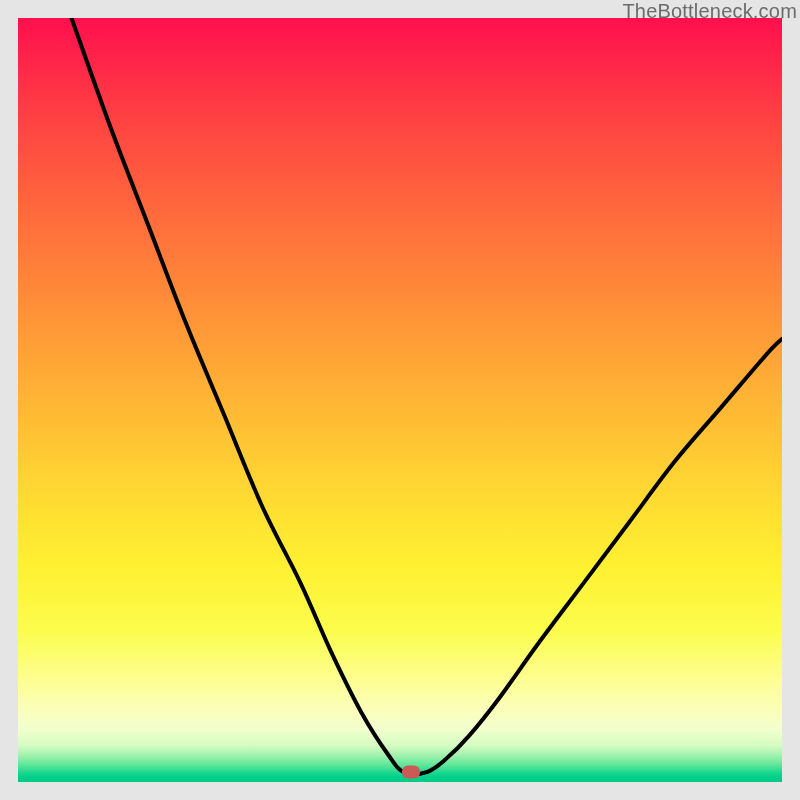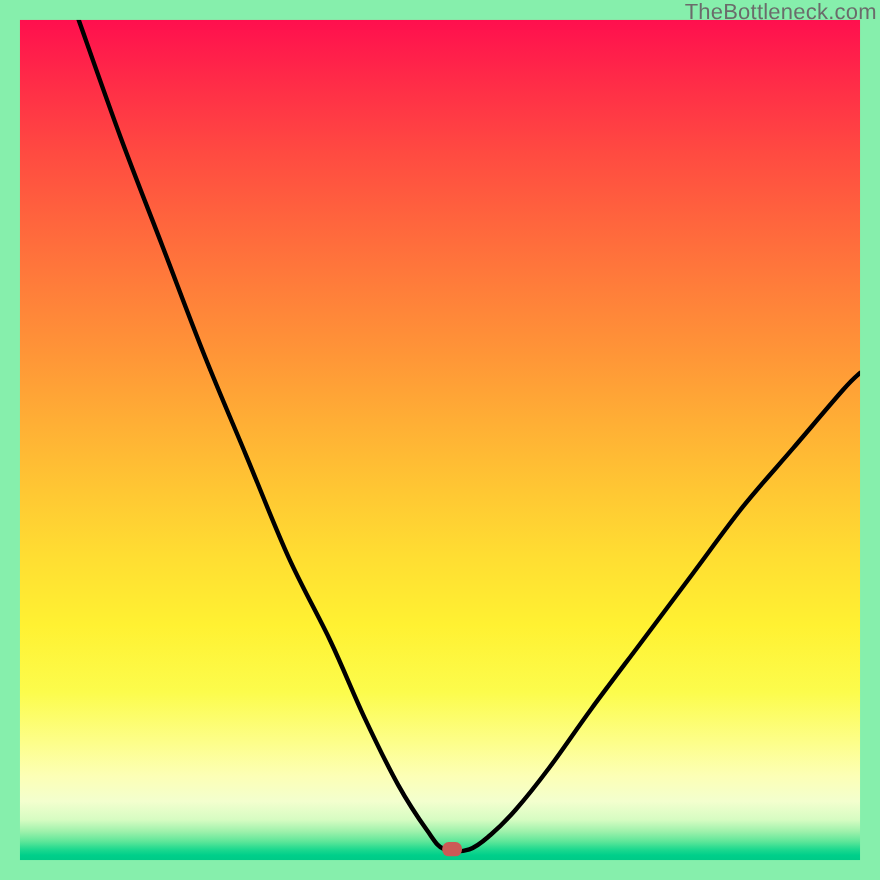--- a/index.html
+++ b/index.html
@@ -10,21 +10,21 @@
     background: #000;
     overflow: hidden;
     font-family: Arial, Helvetica, sans-serif;
   }
   .frame {
     position: absolute;
     top: 0;
     left: 0;
     width: 800px;
     height: 800px;
-    background: #86efac;
+    background: #e5e5e5;
   }
   .plot-area {
     position: absolute;
     top: 18px;
     left: 18px;
     width: 764px;
     height: 764px;
     overflow: hidden;
   }
   .gradient {

